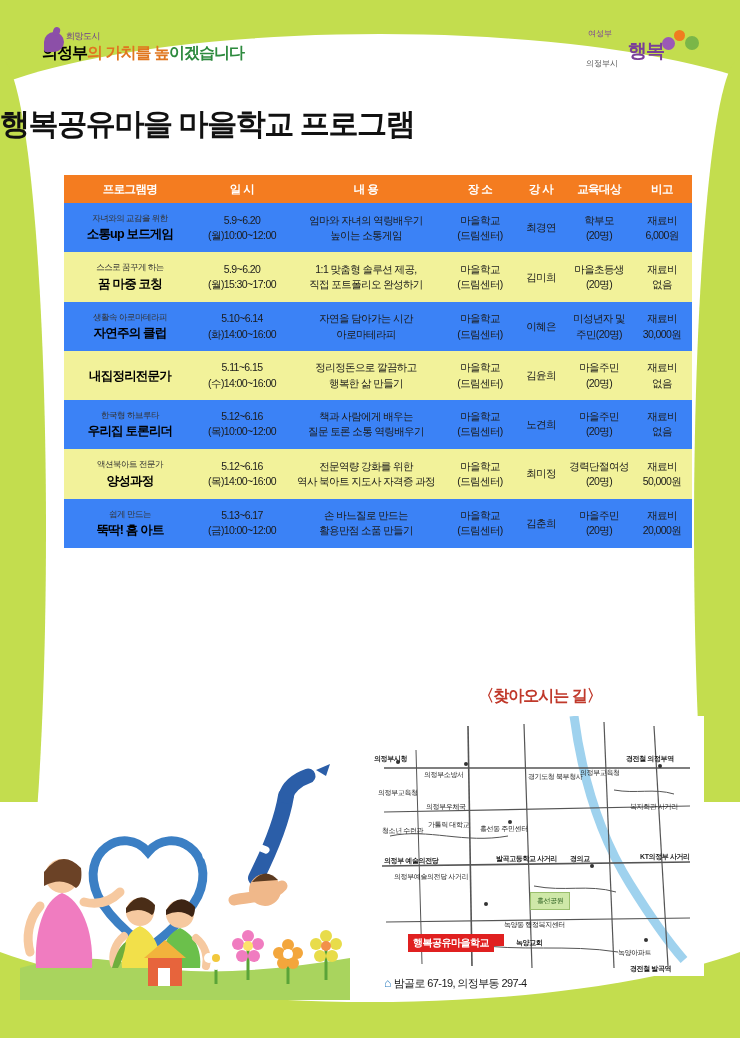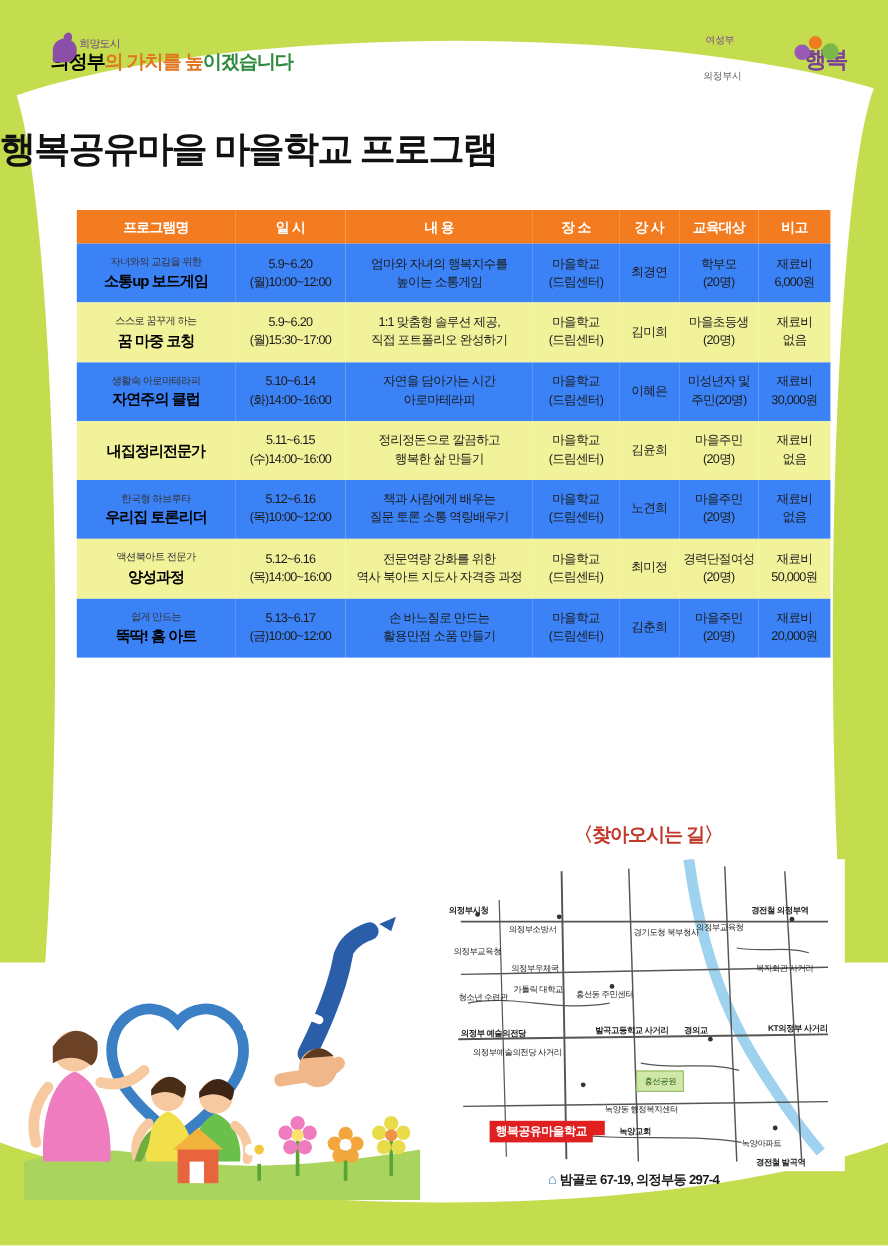--- a/index.html
+++ b/index.html
@@ -120,21 +120,21 @@
     font-size: 8px;
     color: #7a3f99;
     text-align: left;
     margin-left: 2px;
   }
   .logo-right .brand {
     font-size: 19px;
     font-weight: bold;
     color: #7a3f99;
     letter-spacing: -1px;
-    text-align: right;
+    text-align: center;
     line-height: 1;
     margin-top: 2px;
   }
   .logo-right .city {
     font-size: 8px;
     color: #555;
     text-align: left;
     margin-top: -2px;
     margin-right: 6px;
   }
@@ -269,25 +269,24 @@
     background: #e02020;
     color: #ffffff;
     font-size: 10px;
     font-weight: bold;
     padding: 2px 5px;
     letter-spacing: -0.5px;
     white-space: nowrap;
   }
   .addr {
     position: absolute;
-    left: 360px; top: 976px;
+    left: 384px; top: 976px;
     width: 336px;
-    text-align: center;
     font-size: 11px;
-    font-weight: bold;
+    font-weight: normal;
     color: #1a1a1a;
     letter-spacing: -0.6px;
   }
   .addr .home {
     display: inline-block;
     color: #2f7fbf;
     margin-right: 3px;
     font-size: 12px;
   }
 
@@ -360,21 +359,21 @@
         <tr class="plain">
           <td class="c-name">
             <span class="small">자녀와의 교감을 위한</span>
             <span class="big">소통up 보드게임</span>
           </td>
           <td class="twoline">
             <span>5.9~6.20</span>
             <span>(월)10:00~12:00</span>
           </td>
           <td class="twoline">
-            <span>엄마와 자녀의 행복지수를</span>
+            <span>엄마와 자녀의 역링배우기</span>
             <span>높이는 소통게임</span>
           </td>
           <td class="twoline">
             <span>마을학교</span>
             <span>(드림센터)</span>
           </td>
           <td>최경연</td>
           <td class="twoline">
             <span>학부모</span>
             <span>(20명)</span>

